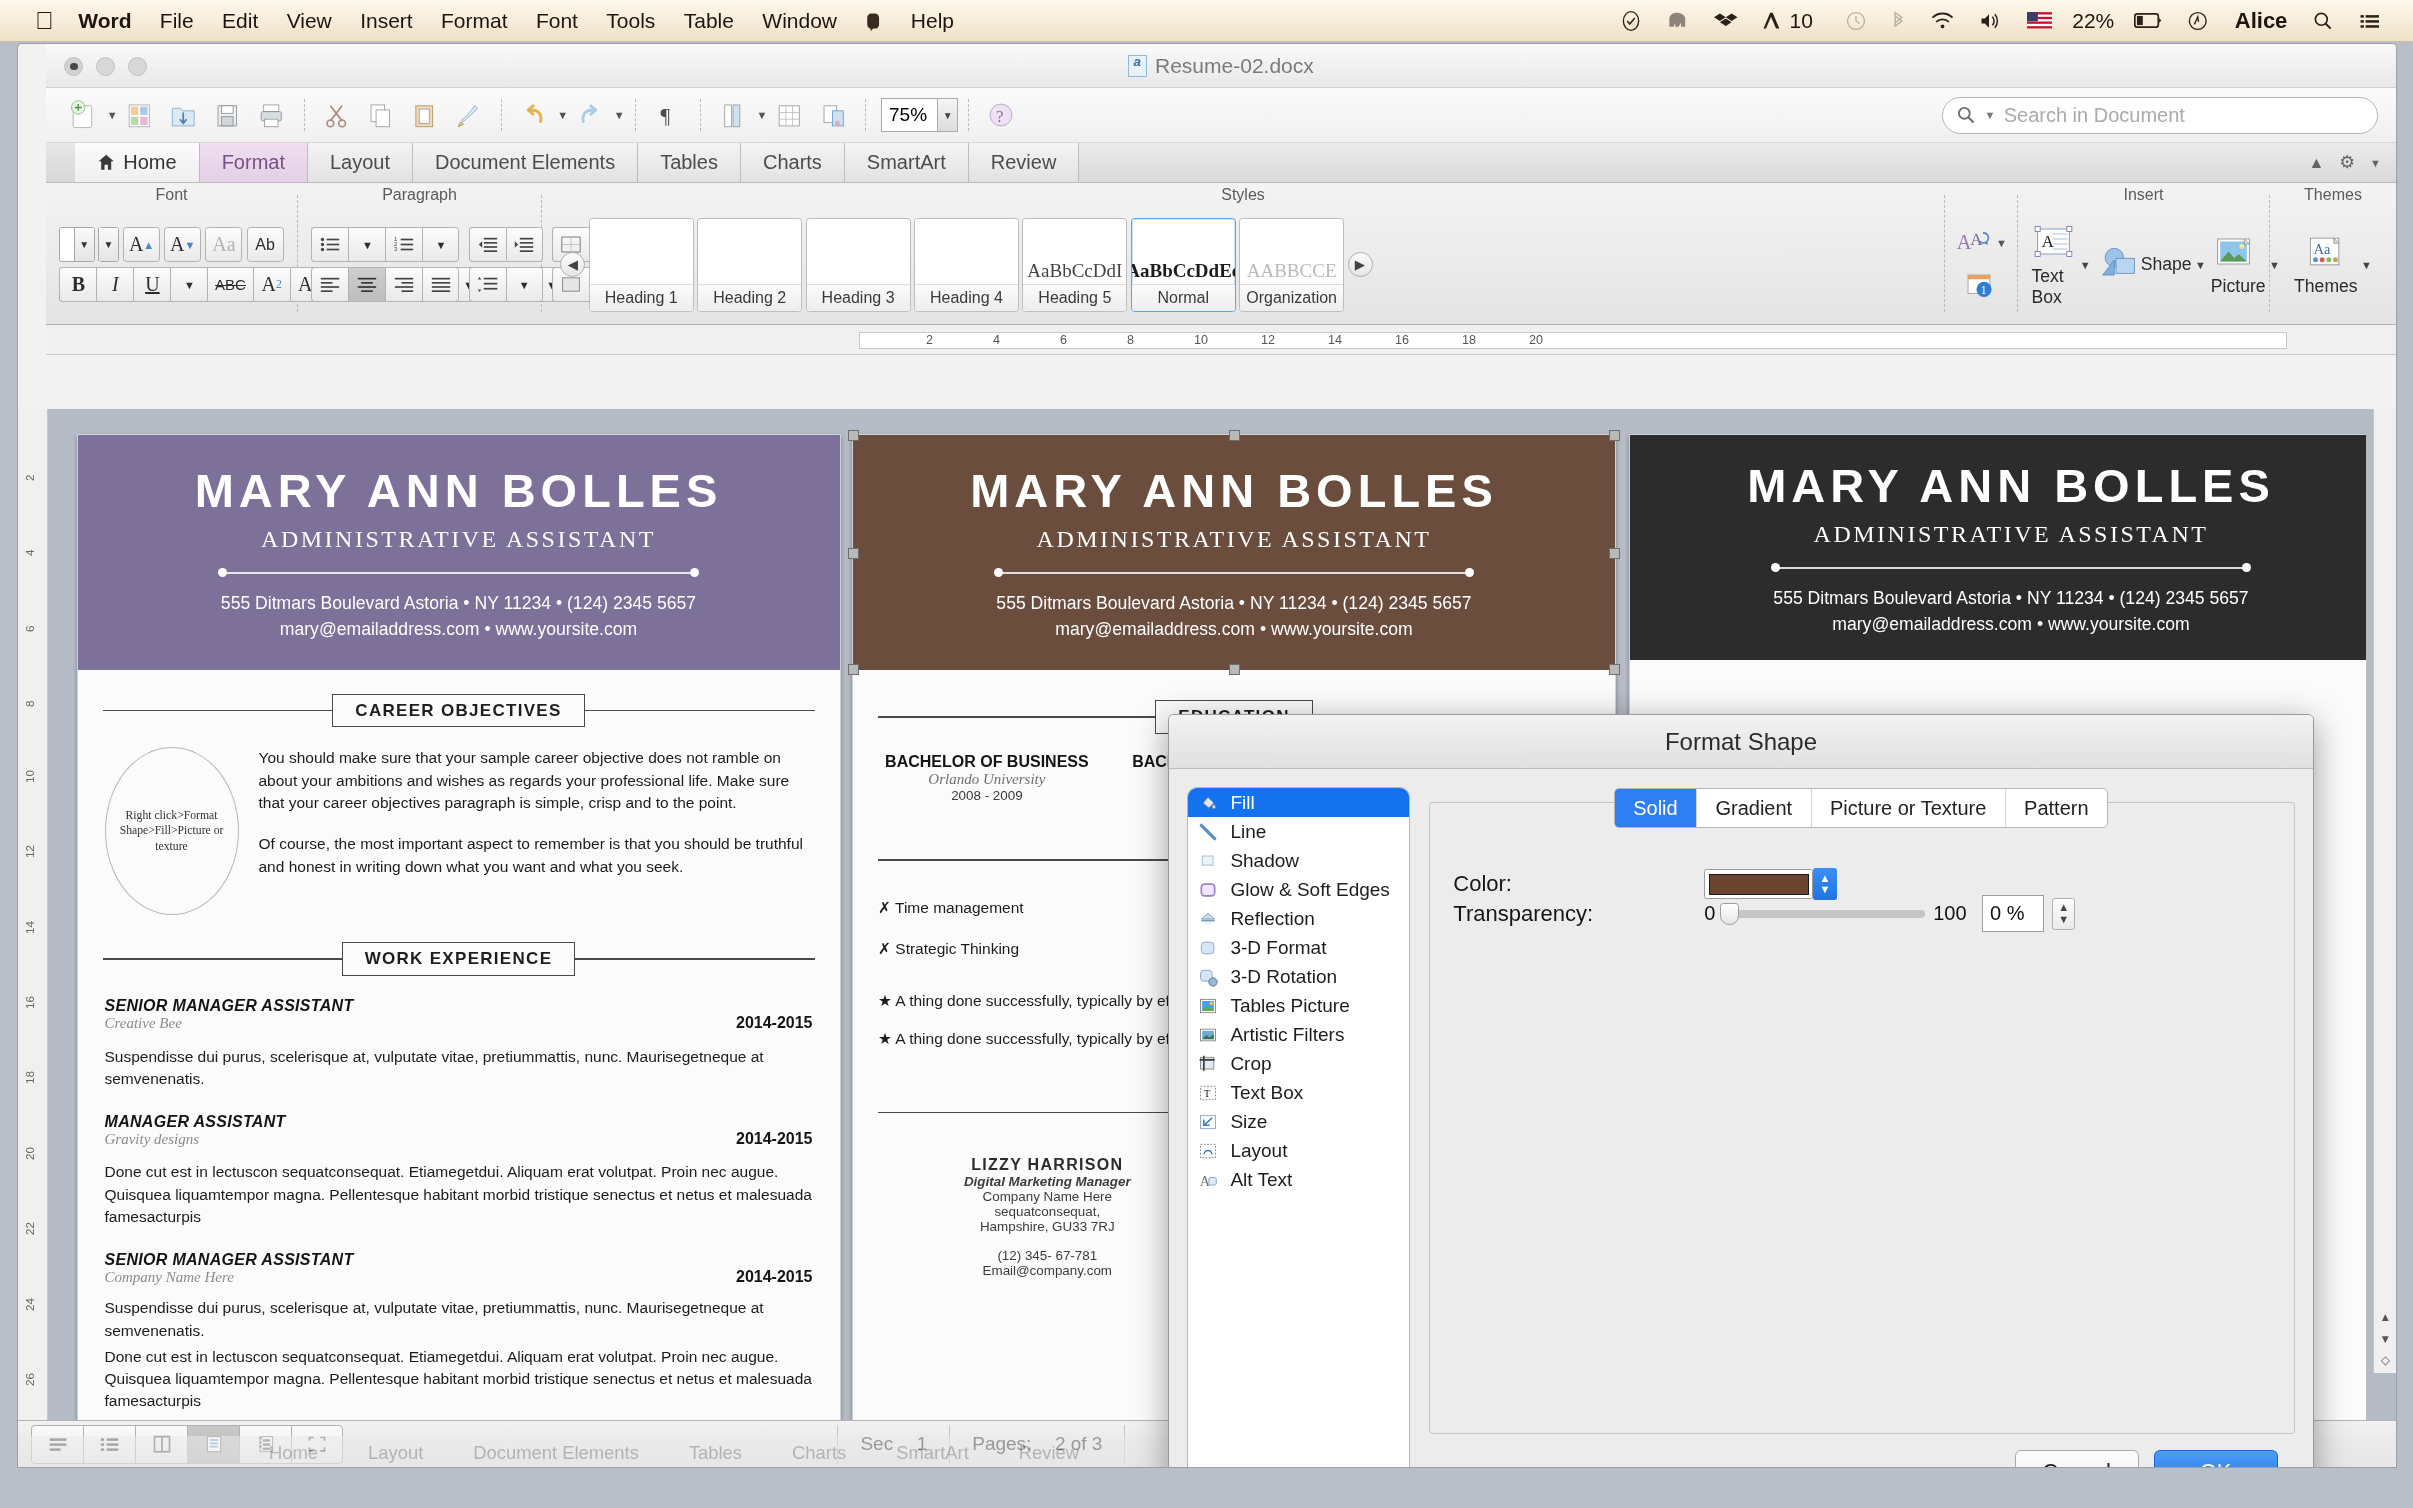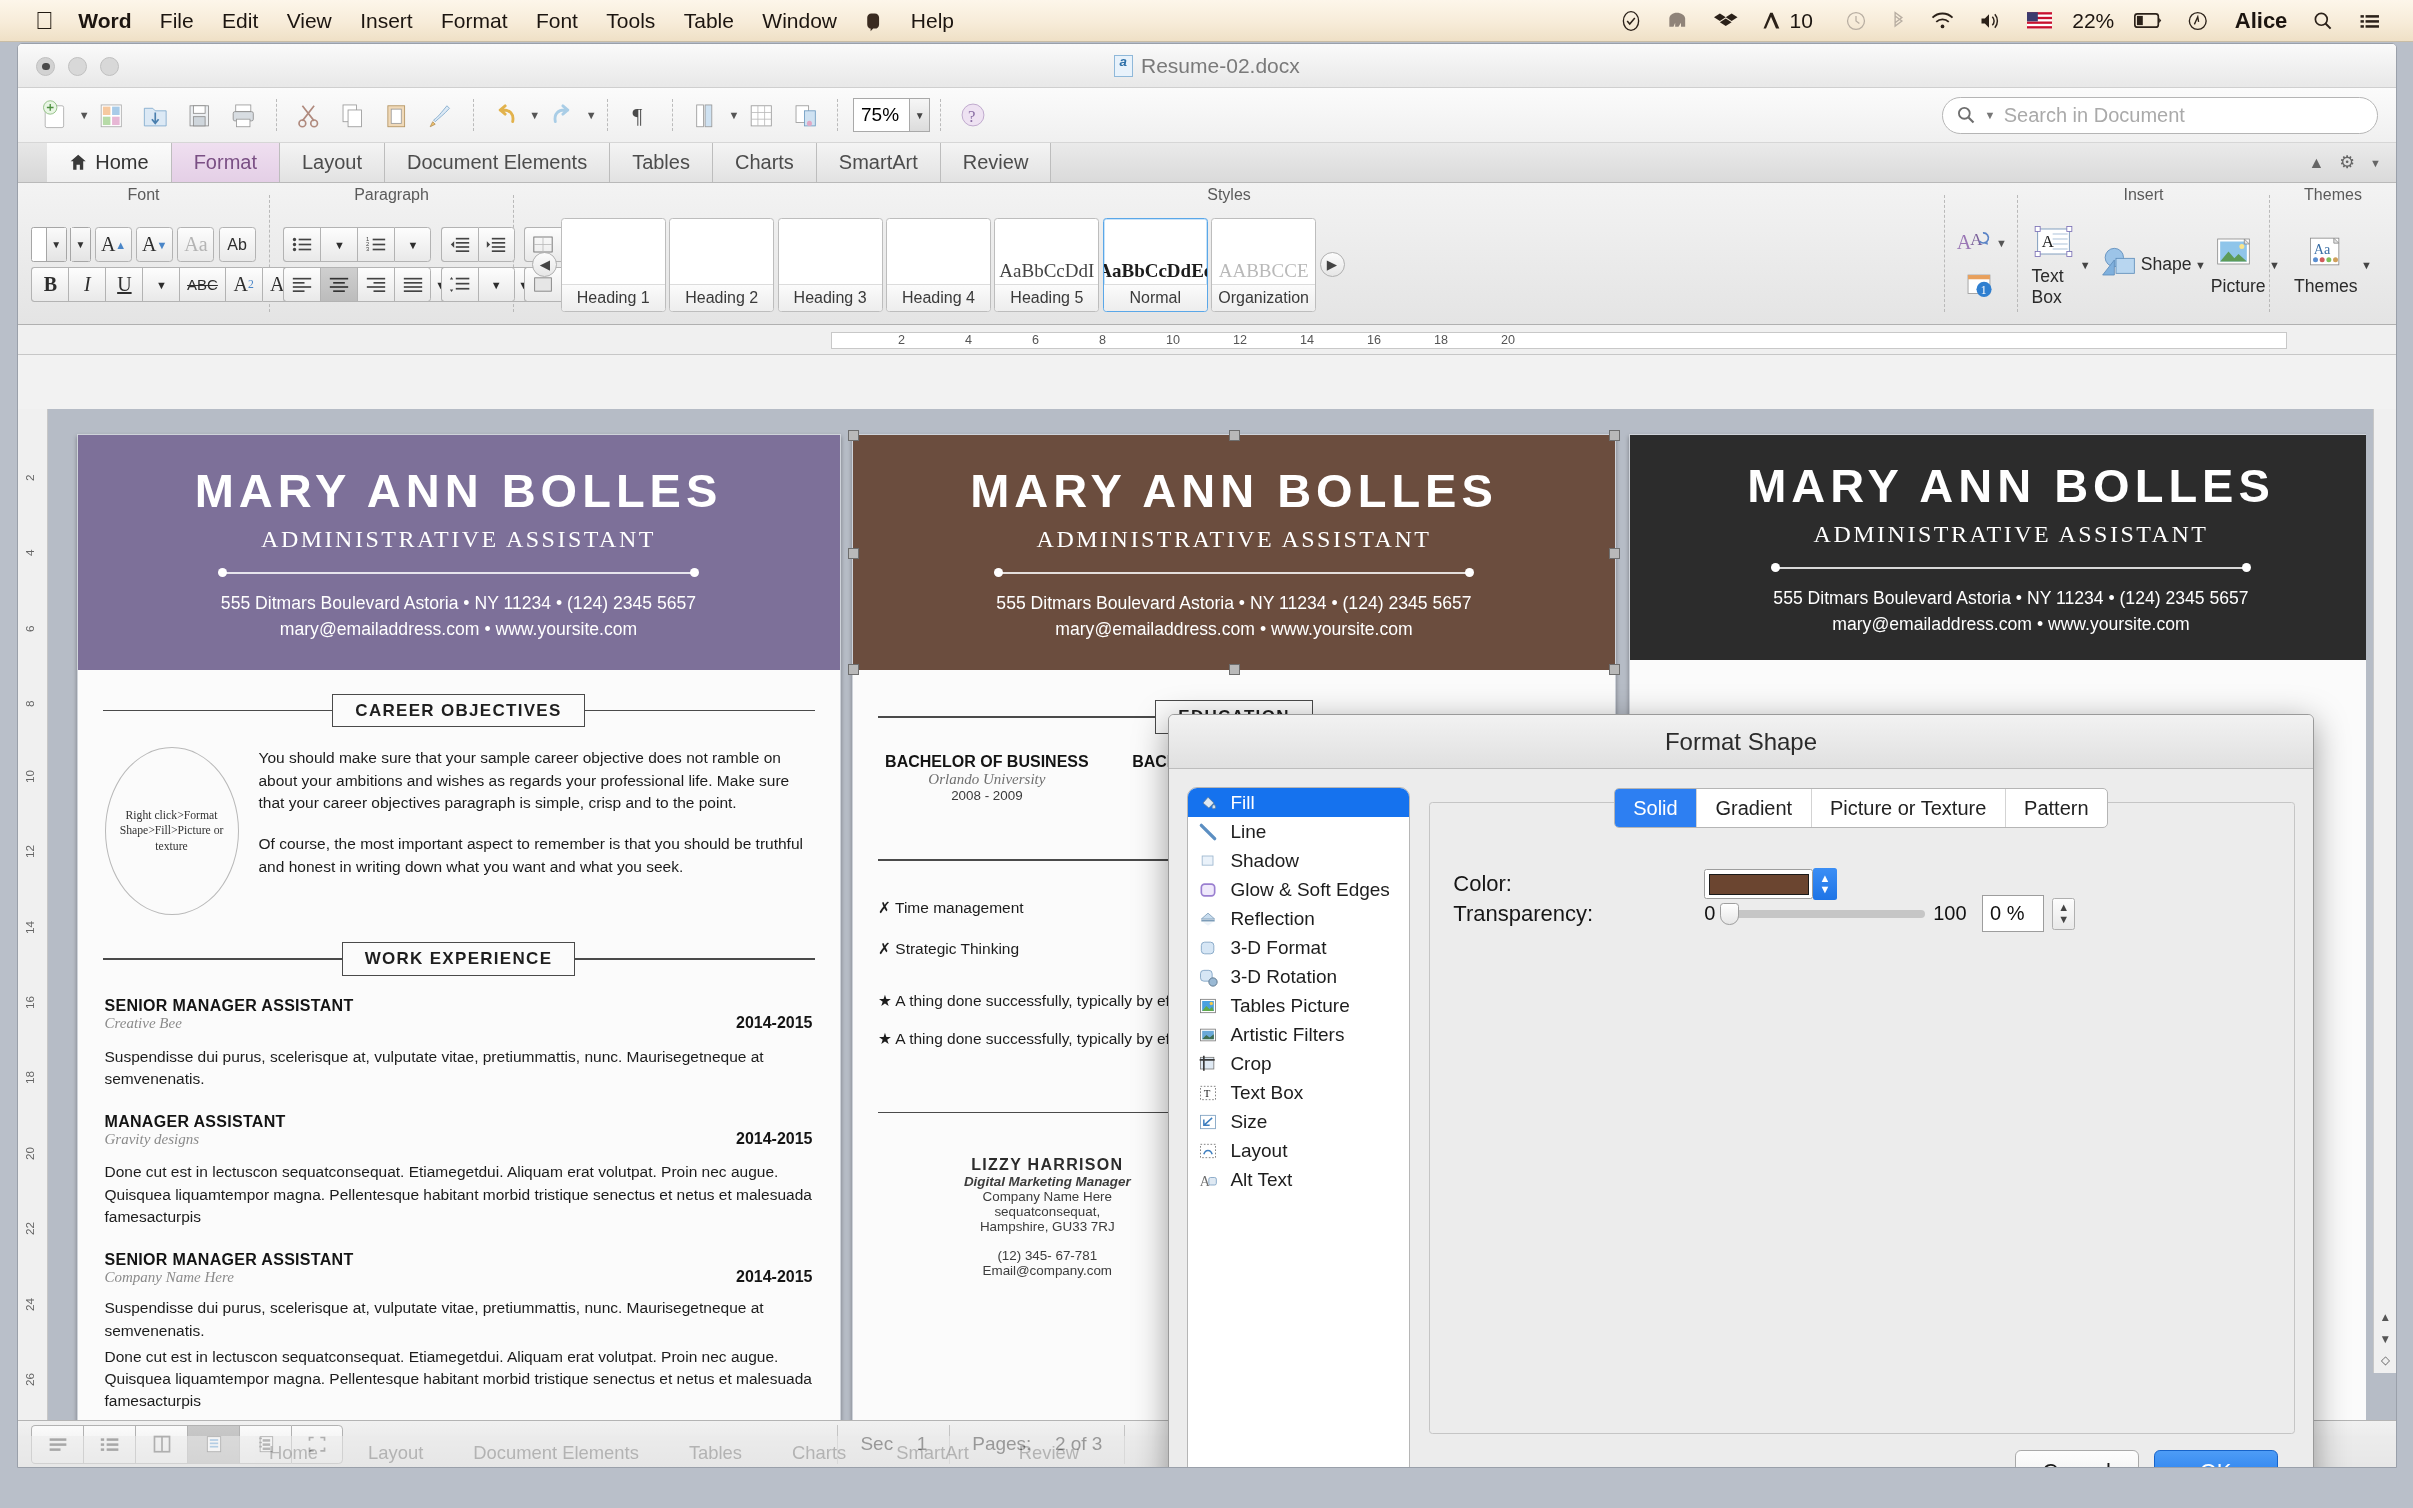--- a/index.html
+++ b/index.html
@@ -37,20 +37,21 @@
   .status-name { font-size: 22px; font-weight: bold; color: #1c1510; padding: 0 13.4px; }
 
   
   #window {
     position: absolute; top: 43px; left: 17px;
     width: 2380px; height: 1425px;
     background: #f2f2f2;
     border: 0.8px solid #9aa0aa;
     border-radius: 5px 5px 0 0;
     overflow: hidden;
+    padding-left: 28px;
   }
   #titlebar {
     height: 44px; width: 100%;
     background: linear-gradient(to bottom,#fafafa,#e8e8e8);
     border-bottom: 0.8px solid #cfcfcf;
     position: relative;
   }
   .traffic {
     position: absolute; top: 12.6px; width: 19px; height: 19px;
     border-radius: 50%; background: #d8d8d8; border: 0.8px solid #c0c0c0;
@@ -172,21 +173,21 @@
   .banner .divider::before,.banner .divider::after{content:"";position:absolute;top:-3.4px;width:9.2px;height:9.2px;border-radius:50%;background:#fff;}
   .banner .divider::before{left:-4.2px;} .banner .divider::after{right:-4.2px;}
   .banner .contact { font-size:17.6px; line-height:1.45; text-align:center; }
 
   .sect { margin: 22px 25px 0; position:relative; height:37px; display:flex; align-items:center; justify-content:center;}
   .sect .ln{position:absolute;left:0;right:0;top:17.6px;height:1.7px;background:#4a4a4a;}
   .sect .lbl{position:relative;background:#fbfbfb;border:1.7px solid #4a4a4a;padding:5.9px 22px;font-size:17px;font-weight:bold;letter-spacing:1.3px;color:#1e1e1e;}
 
   .body-txt { font-size:15.5px; line-height:1.45; color:#1c1c1c; }
   .ph-ellipse { width:134px;height:168px;border:0.8px solid #b9b9b9;border-radius:50%;display:flex;align-items:center;justify-content:center;text-align:center;font-family:"Liberation Serif",serif;font-size:11.7px;color:#333;line-height:1.35;padding:8.4px;}
-  .job-title{font-size:16px;font-weight:bold;color:#141414;letter-spacing:0.3px;}
+  .job-title{font-size:16px;font-weight:bold;color:#141414;letter-spacing:0.3px;font-style:italic;}
   .job-sub{font-family:"Liberation Serif",serif;font-style:italic;font-size:15px;color:#8a8a8a;}
   .job-date{font-size:16px;font-weight:bold;color:#141414;}
   .edu-h{font-size:16px;font-weight:bold;color:#141414;}
   .edu-s{font-family:"Liberation Serif",serif;font-style:italic;font-size:15px;color:#6f6f6f;}
   .edu-y{font-size:13.4px;color:#3a3a3a;}
   .ref-nm{font-size:16px;font-weight:bold;letter-spacing:1.3px;color:#2c2c2c;}
   .ref-role{font-size:13.4px;font-weight:bold;font-style:italic;color:#3c3c3c;}
   .ref-line{font-size:13.4px;color:#3c3c3c;}
   .hb-name{font-size:17px;font-weight:bold;letter-spacing:0.8px;color:#1c1c1c;}
   .hb-sub{font-size:14.2px;color:#6f6f6f;}

